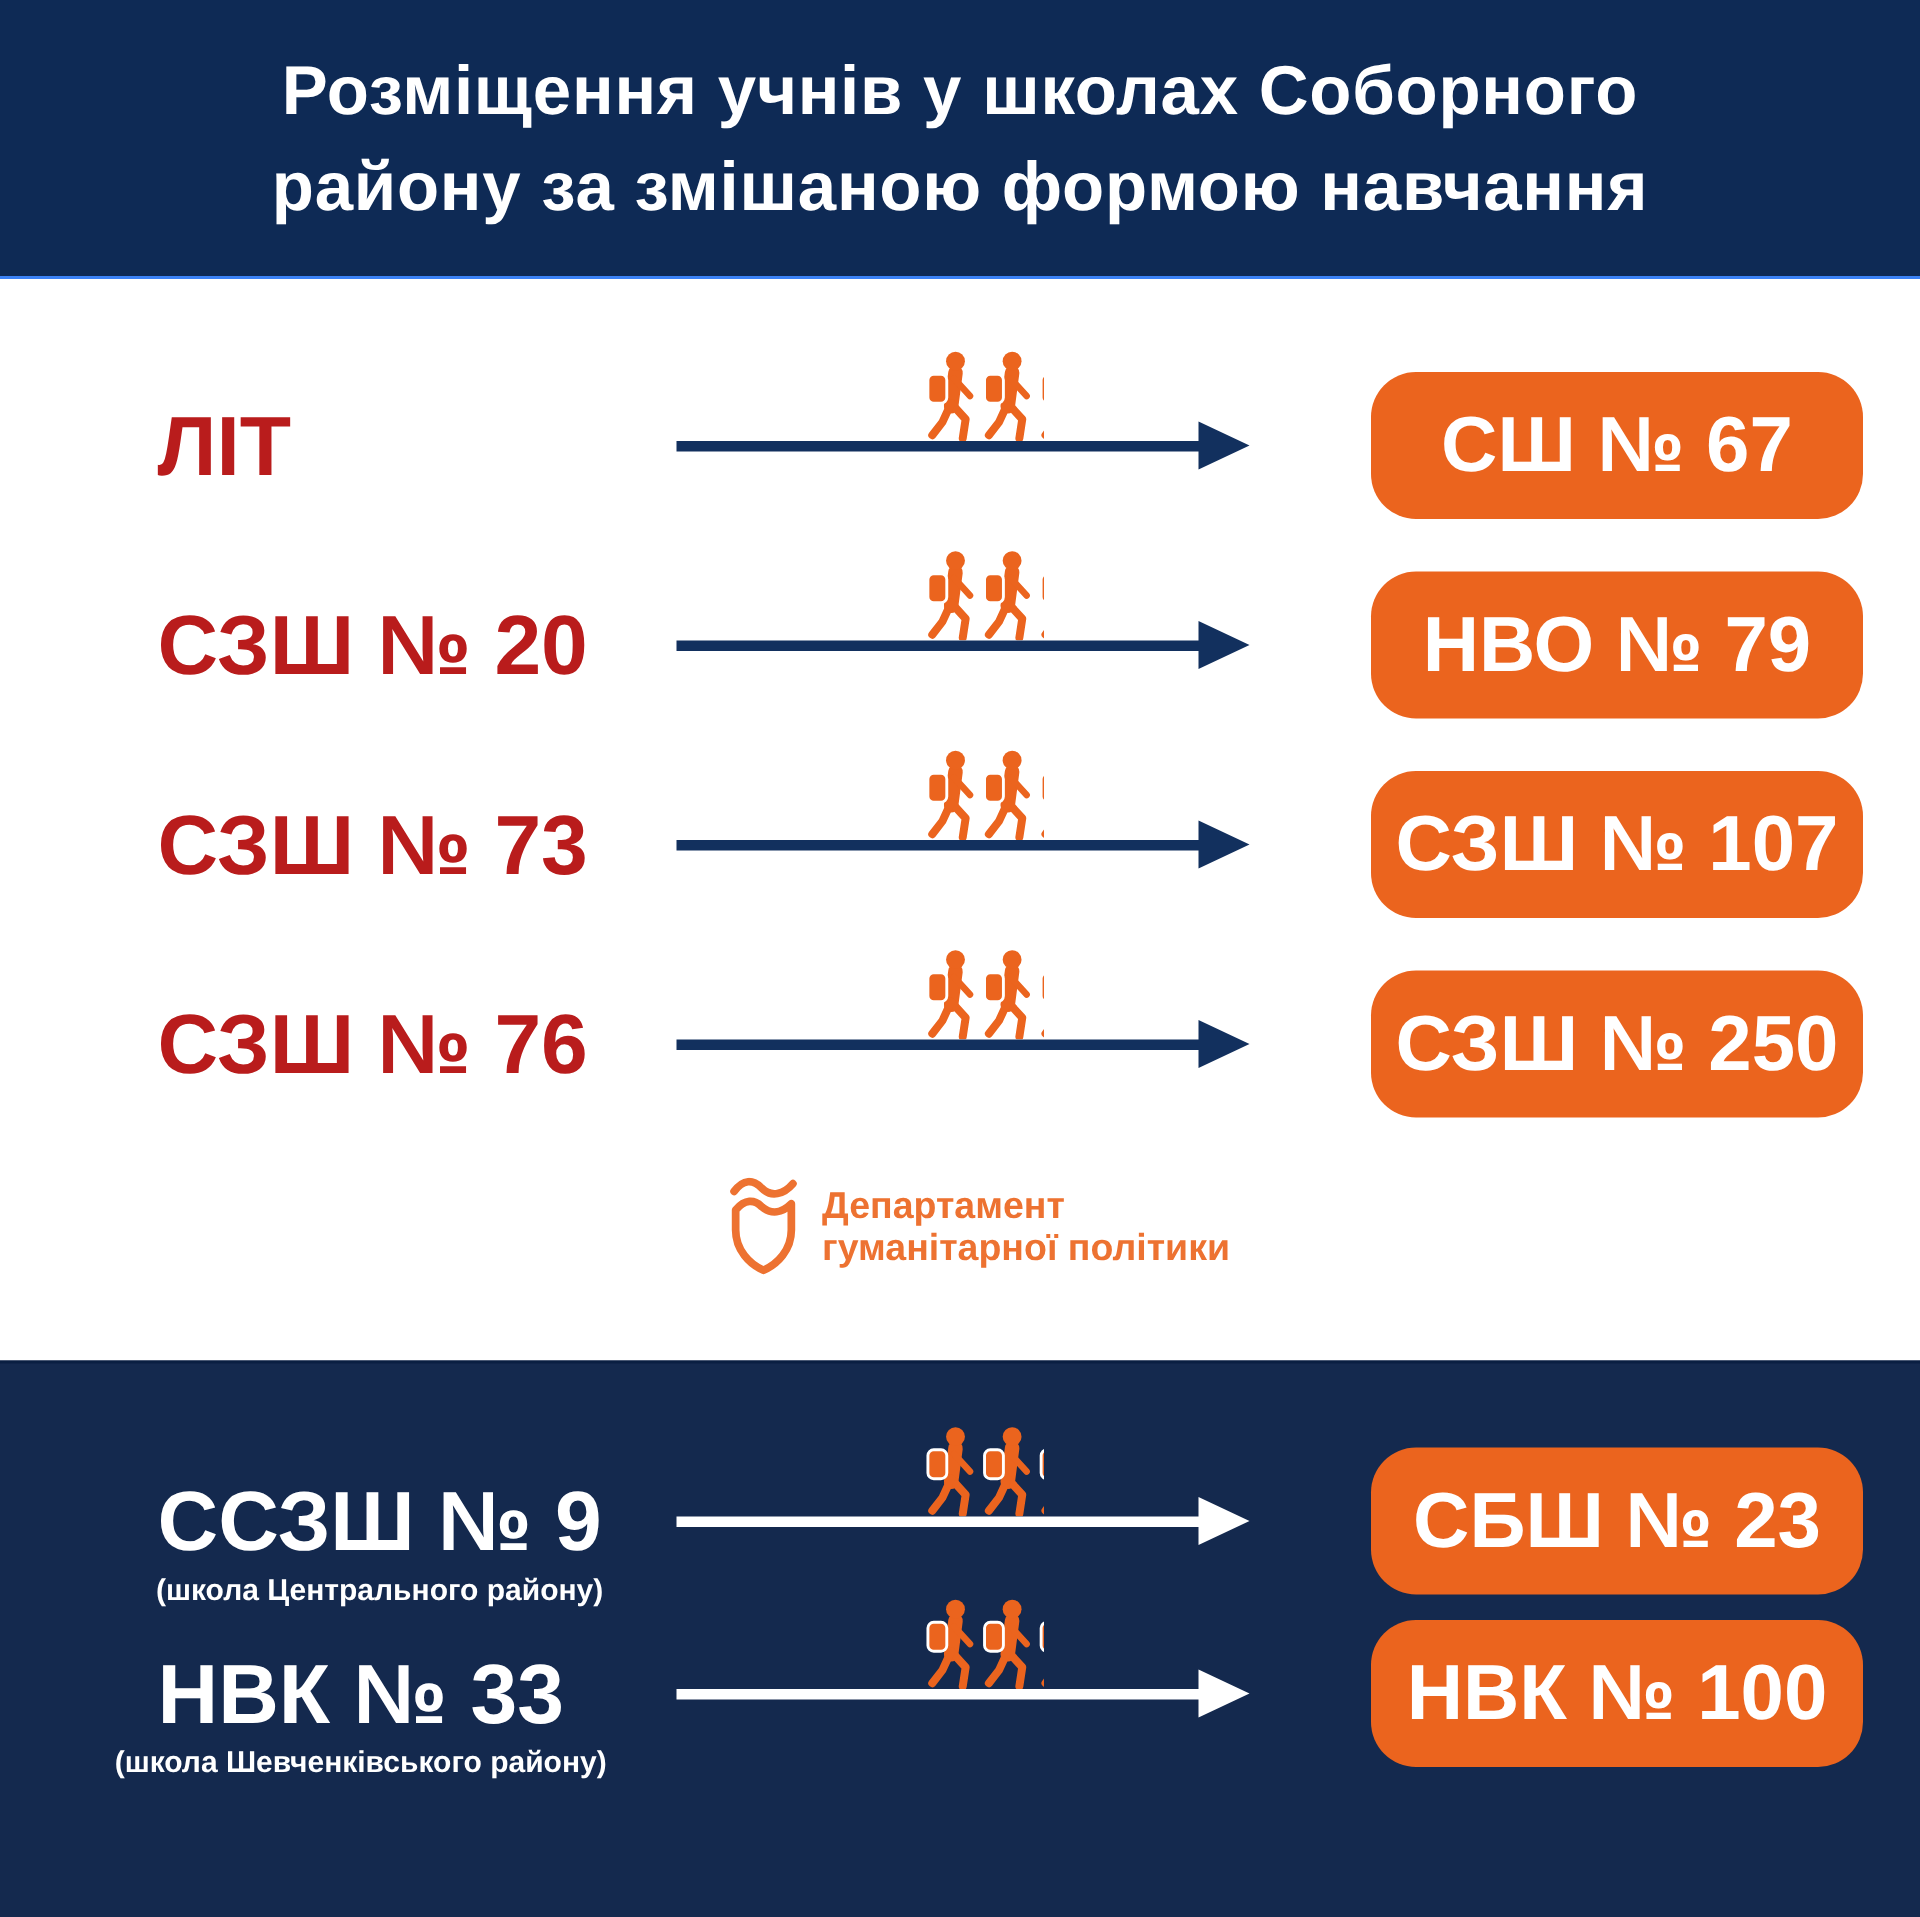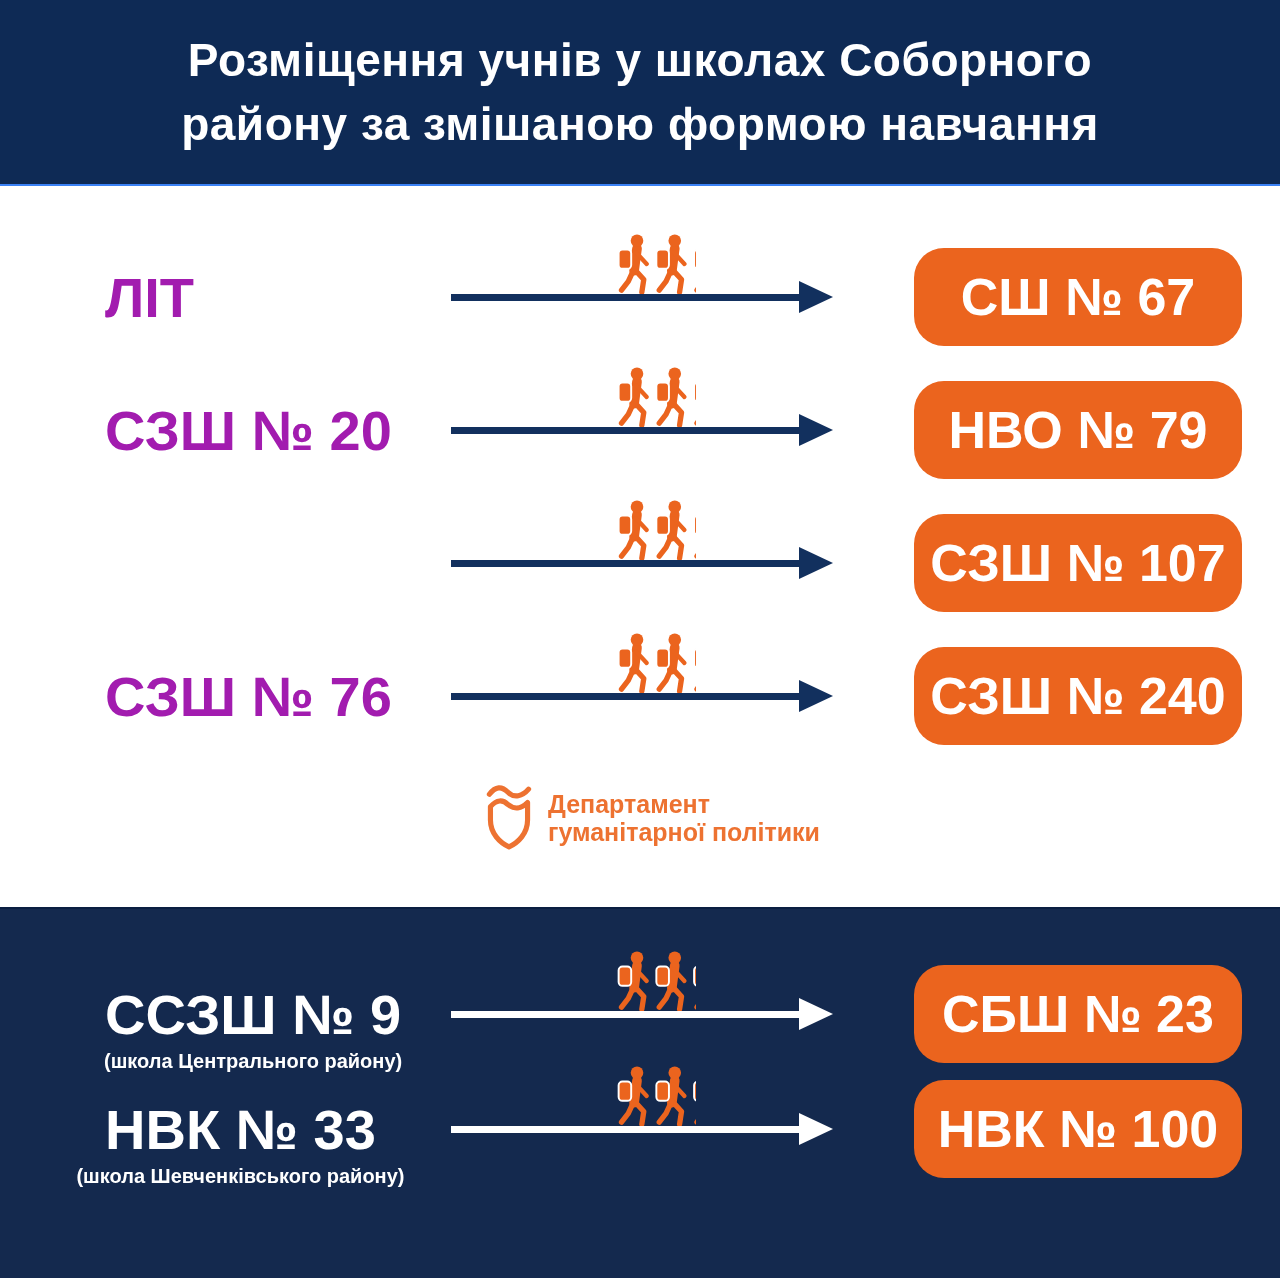--- a/index.html
+++ b/index.html
@@ -18,21 +18,21 @@
   .title-line{
     color:#ffffff;font-size:46px;line-height:64px;letter-spacing:.5px;
     text-align:center;white-space:nowrap;
   }
   
   .row{position:absolute;left:0;width:1280px;height:98px;}
   .row-1{top:248px;} .row-2{top:381px;} .row-3{top:514px;} .row-4{top:647px;}
   .row-5{top:965px;} .row-6{top:1080px;text-decoration:underline;}
   .src-label{
     position:absolute;left:105px;top:50%;transform:translateY(-50%);
-    font-size:56px;color:#a21caf;white-space:nowrap;letter-spacing:0;
+    font-size:56px;color:#b91c1c;white-space:nowrap;letter-spacing:0;
   }
   .dark .src-label{color:#ffffff;}
   .src-note{
     position:absolute;top:100%;left:50%;transform:translateX(-50%);
     margin-top:3px;font-size:20px;color:#ffffff;white-space:nowrap;
   }
   .label-wrap{position:absolute;left:105px;top:50%;transform:translateY(-50%);}
   .label-wrap .src-label{position:static;transform:none;display:block;text-align:center;}
   
   .arrow-line{
@@ -115,40 +115,41 @@
         <use href="#student" x="0"></use>
         <use href="#student" x="39"></use>
         <use href="#student" x="78"></use>
       </svg>
     <div class="arrow-line"></div>
     <div class="arrow-head"></div>
     <div class="pill">НВО № 79</div>
   </div>
 
   <div class="row row-3">
+    <div class="src-label">СЗШ № 73</div>
     <svg class="students" viewBox="0 0 118 62">
         <use href="#student" x="0"></use>
         <use href="#student" x="39"></use>
         <use href="#student" x="78"></use>
       </svg>
     <div class="arrow-line"></div>
     <div class="arrow-head"></div>
     <div class="pill">СЗШ № 107</div>
   </div>
 
   <div class="row row-4">
     <div class="src-label">СЗШ № 76</div>
     <svg class="students" viewBox="0 0 118 62">
         <use href="#student" x="0"></use>
         <use href="#student" x="39"></use>
         <use href="#student" x="78"></use>
       </svg>
     <div class="arrow-line"></div>
     <div class="arrow-head"></div>
-    <div class="pill">СЗШ № 240</div>
+    <div class="pill">СЗШ № 250</div>
   </div>
 
   <div class="logo">
     <svg class="logo-icon" viewBox="0 0 44 64">
       <g fill="none" stroke="#ed7231" stroke-width="5" stroke-linecap="round" stroke-linejoin="round">
         <path d="M3,9 C9,1 15,1 21,7 C27,13 35,11 41,4"></path>
         <path d="M4,21 C10,14 16,14 21,19 C27,24 34,23 40,17 L40,34 C40,47 31,56 22,60 C13,56 4,47 4,34 Z"></path>
       </g>
     </svg>
     <div class="logo-text">

